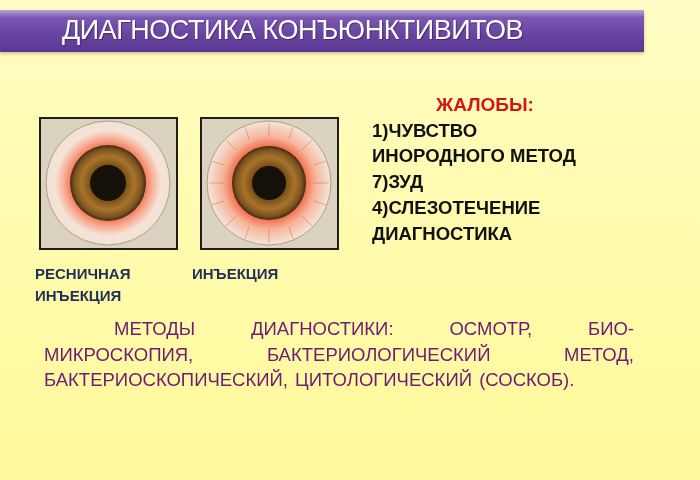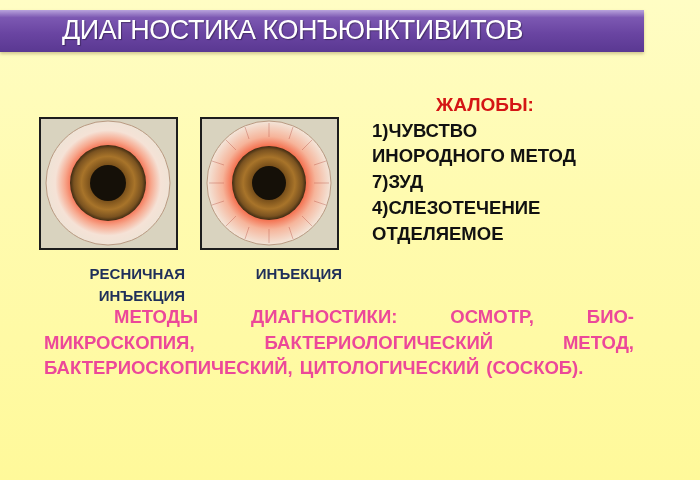--- a/index.html
+++ b/index.html
@@ -19,33 +19,33 @@
     text-shadow: 1px 1px 1px rgba(0,0,0,0.35);
     transform: scaleY(1.05);
   }
   .eye-frame {
     position:absolute; width:139px; height:133px;
     background:#d9d3bf; border:2px solid #1d1d1d;
     box-sizing:border-box;
   }
   .eye-frame svg { position:absolute; left:0; top:0; }
   .eye-label {
-    position:absolute; width:150px; text-align:right;
+    position:absolute; width:150px; text-align:left;
     color:#1f2f5a; font-size:15px; font-weight:bold; line-height:22px;
   }
   .complaints {
     position:absolute; left:352px; top:92px; width:270px;
     font-size:18.5px; font-weight:bold; color:#111; line-height:25.7px;margin-left:20px;
   }
   .complaints-title {
     color:#d41515; text-align:left; padding-left:64px; font-size:19px;
   }
   .methods {
-    position:absolute; left:44px; top:304px; width:590px;
-    font-size:18.5px; font-weight:bold; color:#ec4899; line-height:25.5px;
+    position:absolute; left:44px; top:316px; width:590px;
+    font-size:18.5px; font-weight:normal; color:#701a75; line-height:25.5px;
     text-align:justify; text-indent:70px;
     word-spacing: 2px;
   }
 </style>
 </head>
 <body>
 
 <div class="title-bar">
   <div class="title-text">ДИАГНОСТИКА КОНЪЮНКТИВИТОВ</div>
 </div>
@@ -119,16 +119,16 @@
 <div class="eye-label" style="left:192px; top:263px;">
   <div>ИНЪЕКЦИЯ</div>
 </div>
 
 <div class="complaints">
   <div class="complaints-title">ЖАЛОБЫ:</div>
   <div>1)ЧУВСТВО</div>
   <div>ИНОРОДНОГО МЕТОД</div>
   <div>7)ЗУД</div>
   <div>4)СЛЕЗОТЕЧЕНИЕ</div>
-  <div>ОТДЕЛЯЕМОЕ</div>
+  <div>ДИАГНОСТИКА</div>
 </div>
 
 <div class="methods">МЕТОДЫ ДИАГНОСТИКИ: ОСМОТР, БИО-МИКРОСКОПИЯ, БАКТЕРИОЛОГИЧЕСКИЙ МЕТОД, БАКТЕРИОСКОПИЧЕСКИЙ, ЦИТОЛОГИЧЕСКИЙ (СОСКОБ).</div>
 
 </body></html>

